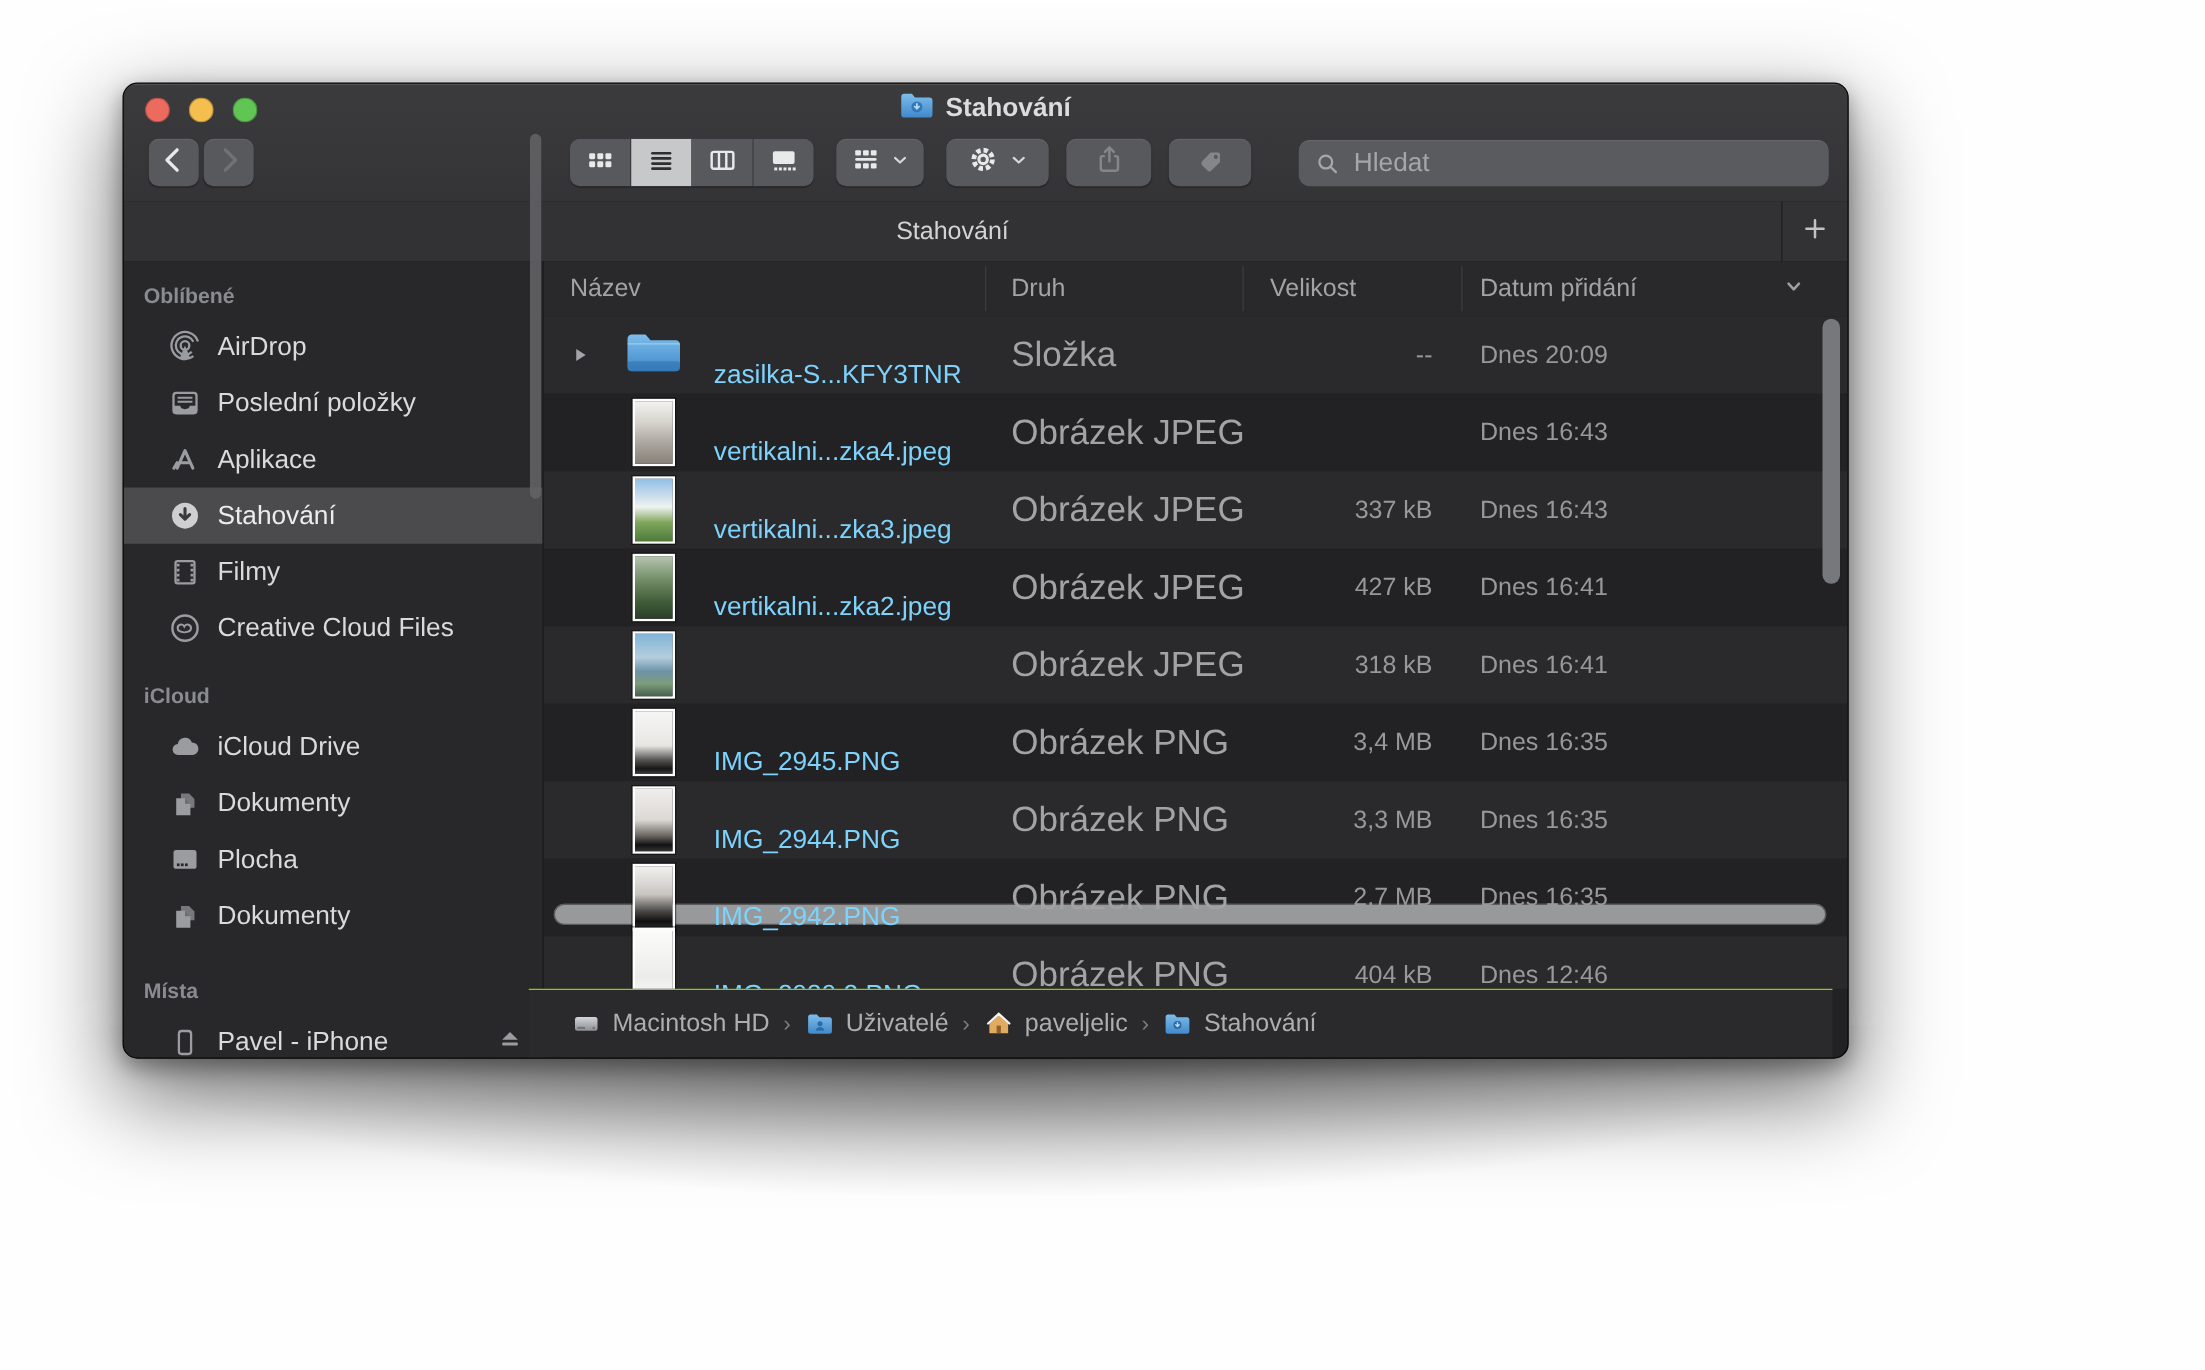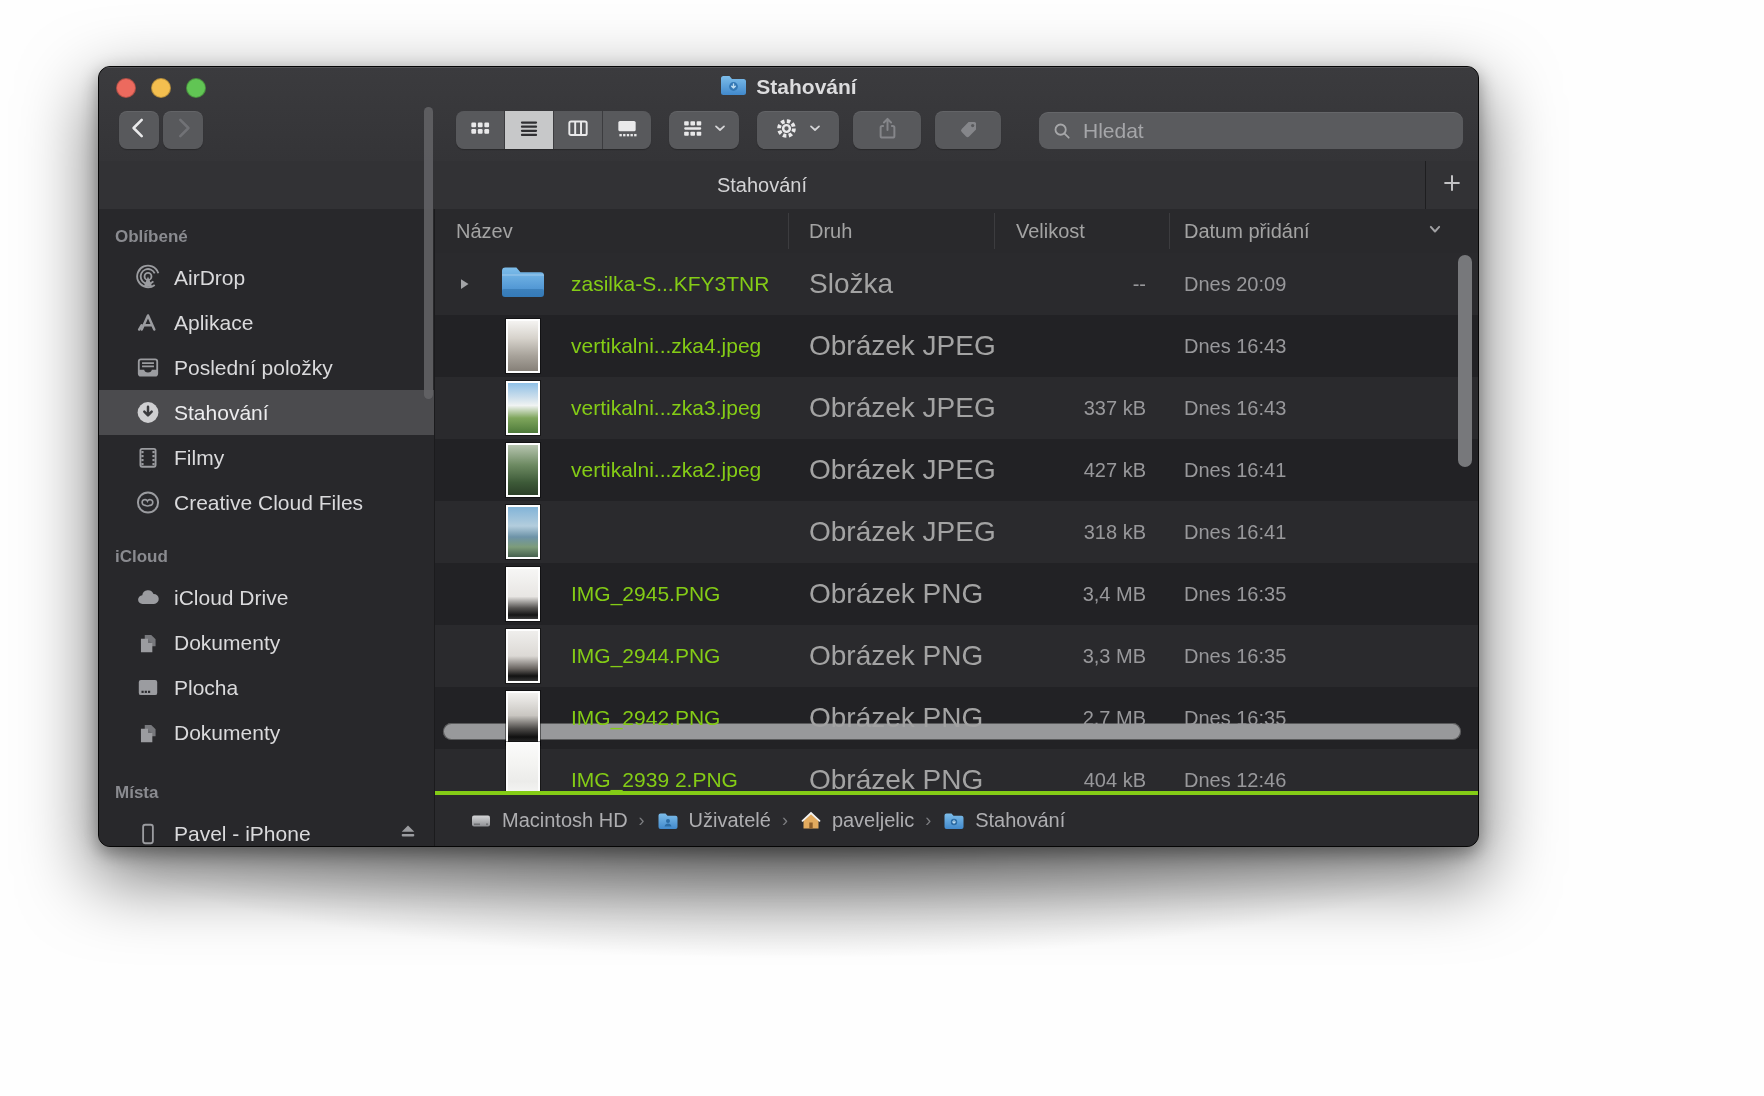--- a/index.html
+++ b/index.html
@@ -60,21 +60,21 @@
   .lheader{position:absolute;left:0;top:0;width:100%;height:44px;background:#29292c;
        border-bottom:1px solid #19191b;}
   .lheader .h{position:absolute;top:0;height:44px;display:flex;align-items:center;
        color:#a3a3a3;font-size:20px;font-weight:400;}
   .hdiv{position:absolute;top:4px;width:1px;height:36px;background:#3c3c3f;}
   .rows{position:absolute;left:0;top:44px;width:100%;height:538px;}
   .row{position:relative;width:100%;height:62px;}
   .row.odd{background:#2a2a2d;}
   .row.even{background:#222225;}
   .row>*{position:absolute;z-index:3;}
-  .cell-name{left:136px;top:0;height:62px;display:flex;align-items:center;color:#84cc16;font-size:21px;}
+  .cell-name{left:136px;top:16px;height:62px;display:flex;align-items:center;color:#7dd3fc;font-size:21px;}
   .cell-kind{left:374px;top:0;height:62px;display:flex;align-items:center;color:#a3a3a3;font-size:28px;}
   .cell-size{left:511px;width:200px;top:0;height:62px;display:flex;align-items:center;
        justify-content:flex-end;color:#98989b;font-size:20px;}
   .cell-date{left:749px;top:0;height:62px;display:flex;align-items:center;color:#98989b;font-size:20px;}
   .cell-icon{left:66px;width:44px;top:0;height:62px;display:flex;align-items:center;justify-content:center;}
   .cell-disc{left:16px;width:26px;top:0;height:62px;display:flex;align-items:center;justify-content:center;}
   .thumb{background:#fff;border:2px solid #fdfdfd;outline:1px solid rgba(0,0,0,.45);width:30px;height:50px;}
   .thumb>div{width:100%;height:100%;}
   .t-snow>div{background:linear-gradient(180deg,#f4f3f1 0%,#d6d2cb 35%,#a7a29a 70%,#868078 100%);}
   .t-mountain>div{background:linear-gradient(180deg,#8fc0e6 0%,#cfe0ec 30%,#f0f3f2 45%,#7fa65c 70%,#4e7a3a 100%);}
@@ -84,22 +84,22 @@
   .t-shot2>div{background:linear-gradient(180deg,#efeeec 0%,#dcd9d5 50%,#6b6662 75%,#121212 90%,#333 100%);}
   .t-shot3>div{background:linear-gradient(180deg,#f2f1ef 0%,#c9c6c1 45%,#4a4846 72%,#101010 88%,#2e2e2e 100%);}
   .t-doc{height:62px;margin-top:-10px;}
   .t-doc>div{background:linear-gradient(180deg,#fbfbfa 0%,#f4f4f2 30%,#ececea 60%,#fdfdfc 100%);}
   .hscroll{position:absolute;left:8px;top:514px;width:1018px;height:17px;border-radius:9px;z-index:2;
        background:rgba(178,179,182,.82);box-shadow:inset 0 0 0 1px rgba(40,40,40,.55);}
   .vscroll{position:absolute;right:6px;top:46px;width:14px;height:212px;border-radius:7px;
        background:#77787b;z-index:4;}
   .sortchev{position:absolute;left:990px;top:10px;z-index:4;}
   
-  .pathbar{position:absolute;left:336px;top:724px;width:1043px;height:55px;background:#2a2a2d;
-       border-top:4px solid #84cc16;display:flex;align-items:center;padding-left:34px;box-sizing:border-box;}
+  .pathbar{position:absolute;left:324px;top:724px;width:1043px;height:55px;background:#2a2a2d;
+       border-top:1px solid #84cc16;display:flex;align-items:center;padding-left:34px;box-sizing:border-box;}
   .crumb{display:flex;align-items:center;gap:9px;color:#aeaeb1;font-size:20px;}
   .crumb-sep{color:#7c7d80;font-size:18px;margin:0 11px;}
 </style>
 </head>
 <body>
 
 
 
 <div class="shadow-floor"></div>
 
@@ -226,35 +226,35 @@
             <circle cx="12" cy="11" r="6.8" fill="none" stroke="#9b9ca0" stroke-width="1.7" stroke-dasharray="26 8" transform="rotate(115 12 11)"></circle>
             <circle cx="12" cy="11" r="10" fill="none" stroke="#9b9ca0" stroke-width="1.7" stroke-dasharray="40 12" transform="rotate(112 12 11)"></circle>
             <path d="M12 11 8 20.5h8Z" fill="#9b9ca0"></path>
           </svg>
         </span>
       <span>AirDrop</span>
       </div>
       <div class="side-item">
         <span class="sic">
           <svg width="27" height="27" viewBox="0 0 24 24">
-            <path d="M6.2 18.5 12 5.5l5.8 13M8.3 14.5h7.4" fill="none" stroke="#9b9ca0" stroke-width="2.3" stroke-linecap="round" stroke-linejoin="round"></path>
-            <path d="M3.8 18.5l2.4-4" stroke="#9b9ca0" stroke-width="2.3" stroke-linecap="round"></path>
-          </svg>
-        </span>
-      <span>Aplikace</span>
-      </div>
-      <div class="side-item">
-        <span class="sic">
-          <svg width="27" height="27" viewBox="0 0 24 24">
             <rect x="3.5" y="4.5" width="17" height="15" rx="2" fill="none" stroke="#9b9ca0" stroke-width="1.7"></rect>
             <path d="M6.5 8h11M6.5 11h11" stroke="#9b9ca0" stroke-width="1.5"></path>
             <path d="M3.5 14h5c0 1.4 1.5 2.5 3.5 2.5s3.5-1.1 3.5-2.5h5v3.5a2 2 0 0 1-2 2h-13a2 2 0 0 1-2-2Z" fill="#9b9ca0"></path>
           </svg>
         </span>
       <span>Poslední položky</span>
+      </div>
+      <div class="side-item">
+        <span class="sic">
+          <svg width="27" height="27" viewBox="0 0 24 24">
+            <path d="M6.2 18.5 12 5.5l5.8 13M8.3 14.5h7.4" fill="none" stroke="#9b9ca0" stroke-width="2.3" stroke-linecap="round" stroke-linejoin="round"></path>
+            <path d="M3.8 18.5l2.4-4" stroke="#9b9ca0" stroke-width="2.3" stroke-linecap="round"></path>
+          </svg>
+        </span>
+      <span>Aplikace</span>
       </div>
       <div class="side-item sel">
         <span class="sic">
           <svg width="27" height="27" viewBox="0 0 24 24">
             <circle cx="12" cy="12" r="9.6" fill="#cfcfd1"></circle>
             <path d="M12 6.8v7.4M8.6 11.2l3.4 3.4 3.4-3.4" fill="none" stroke="#3a3a3d" stroke-width="2.3" stroke-linecap="round" stroke-linejoin="round"></path>
           </svg>
         </span>
       <span>Stahování</span>
       </div>

